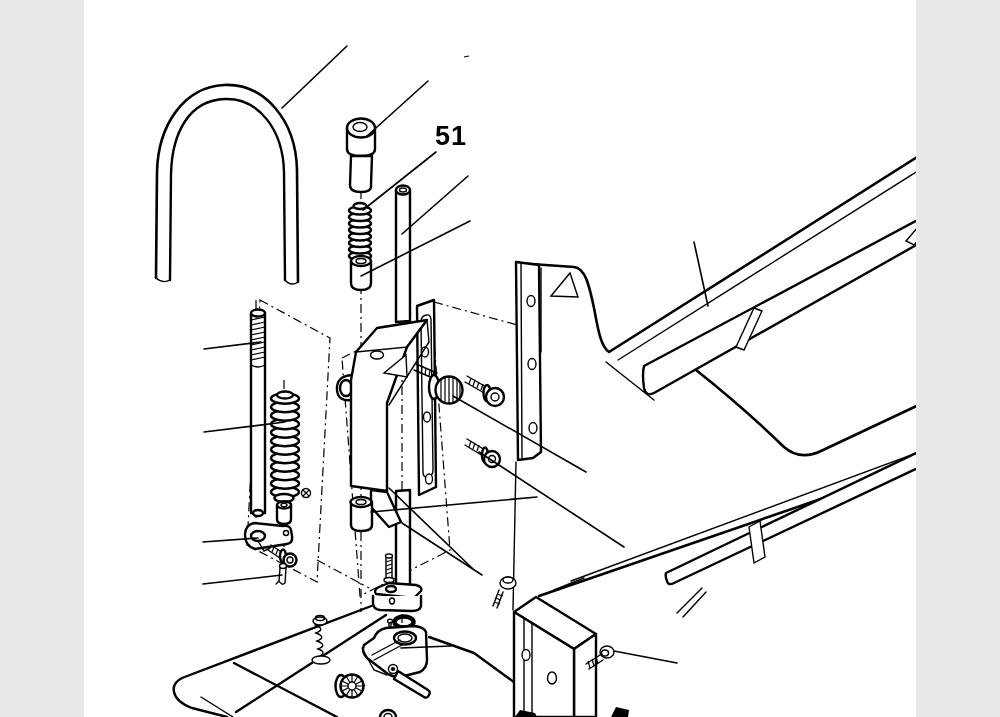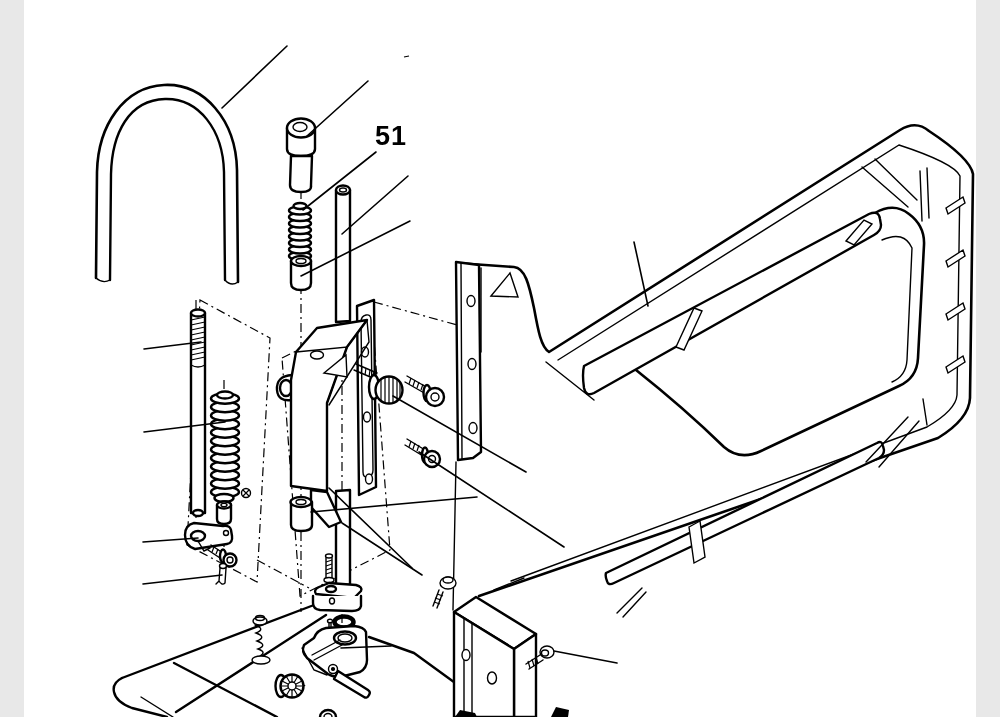--- a/index.html
+++ b/index.html
@@ -1,17 +1,17 @@
 <!DOCTYPE html>
 <html><head>
 <meta charset="utf-8">
 <style>
   html,body{margin:0;padding:0;background:#e8e8e8;}
   #stage{
-    position:relative;width:952px;height:717px;margin:0 auto;
+    position:relative;width:832px;height:717px;margin:0 auto;
     background:#ffffff;overflow:hidden;
     font-family:"Liberation Sans", sans-serif;
   }
   #stage svg{position:absolute;left:0;top:0;}
   .callout{
     position:absolute;left:351px;top:122px;
     font:bold 27px/1.1 "Liberation Sans", sans-serif;
     color:#000;letter-spacing:1px;
   }
   

